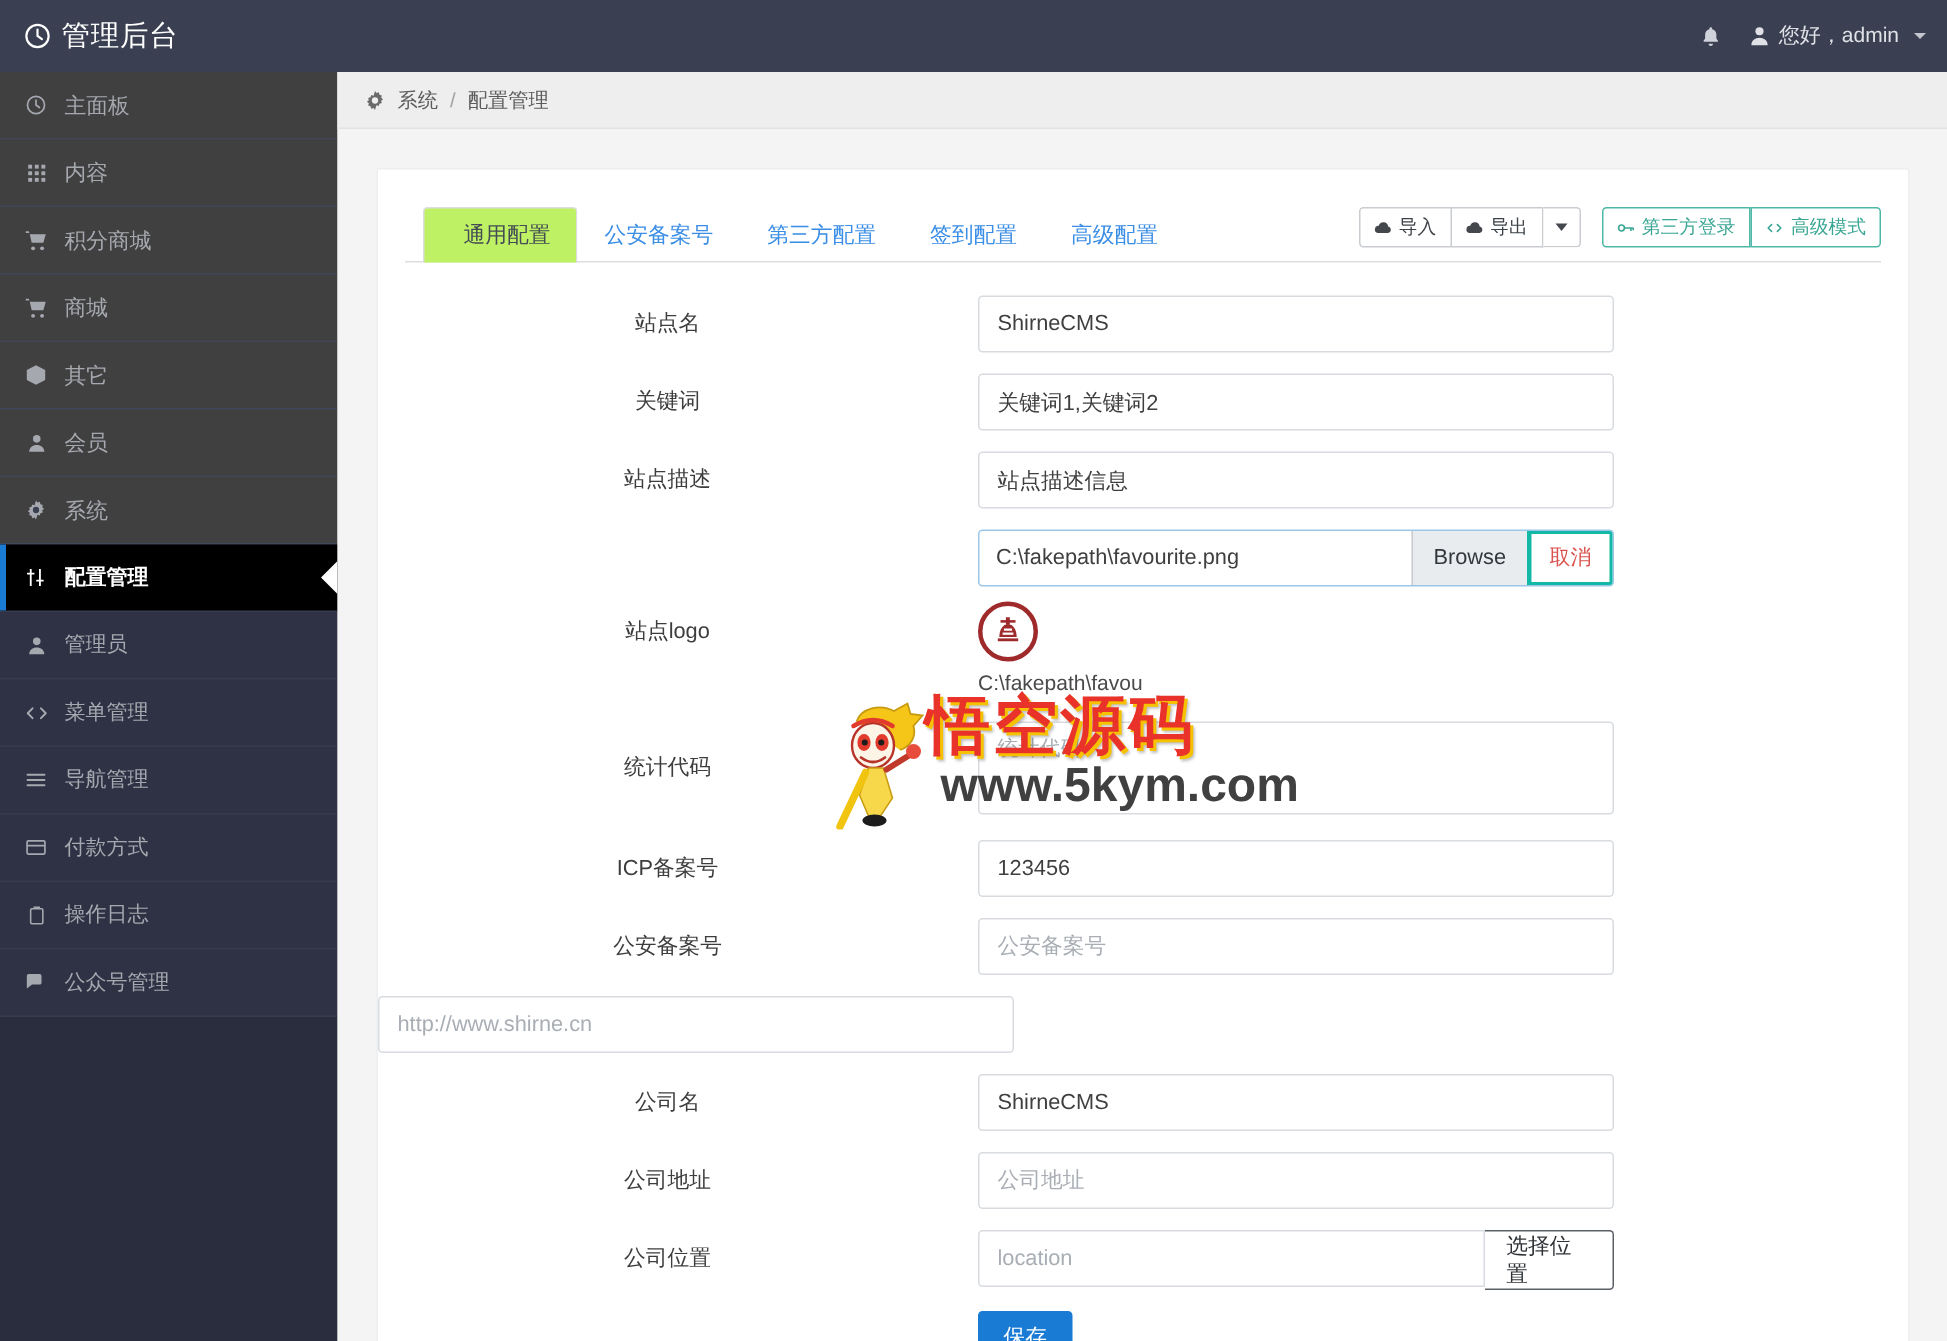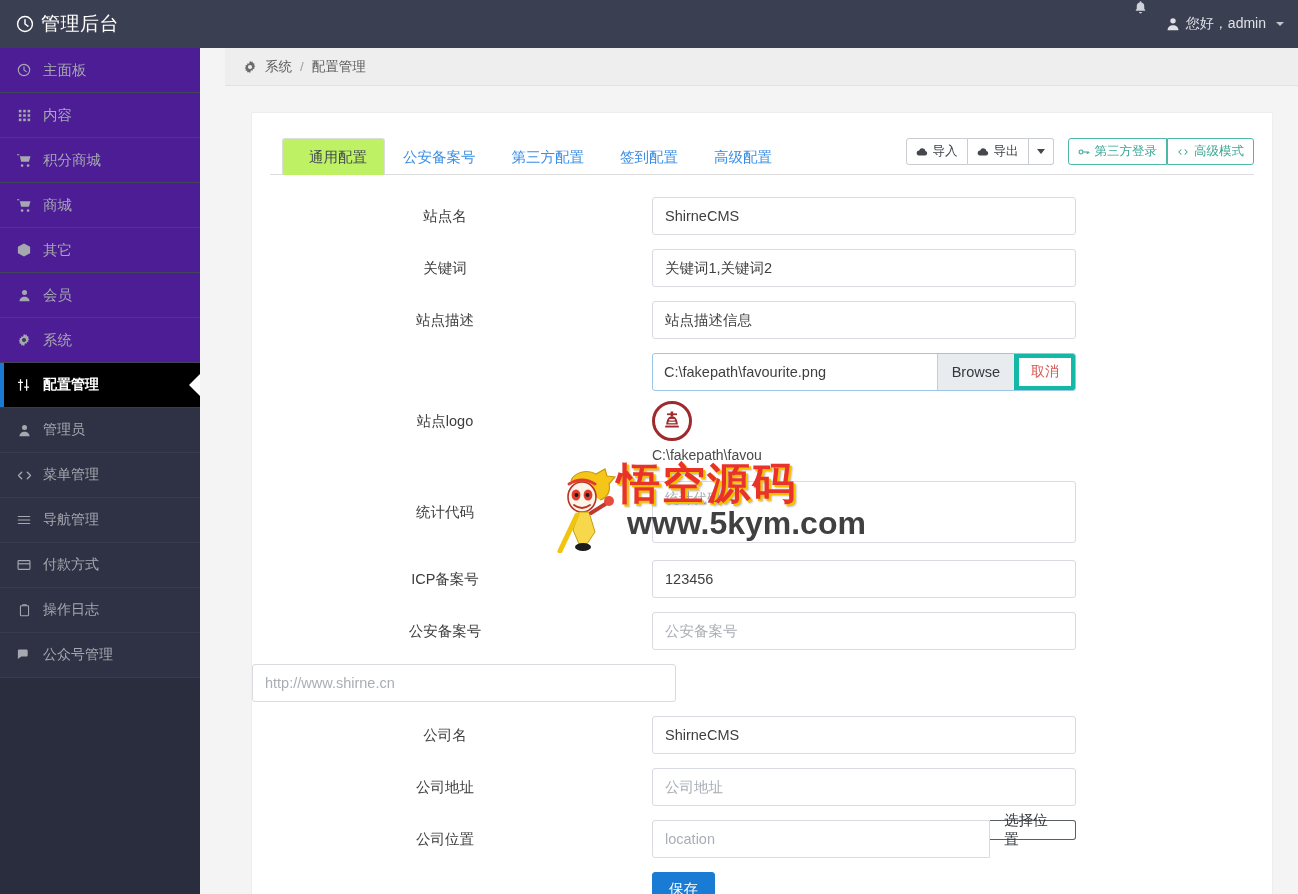--- a/index.html
+++ b/index.html
@@ -21,36 +21,36 @@
     z-index: 30;
   }
   .brand {
     position: absolute; left: 16px; top: 0; height: 48px;
     display: flex; align-items: center; gap: 7px;
     color: #ffffff; font-size: 19px; letter-spacing: .5px;
   }
   .brand-icon { display: inline-flex; width: 18px; height: 18px; }
   .topbar-right {
     position: absolute; right: 14px; top: 0; height: 48px;
-    display: flex; gap: 18px;
+    display: flex; align-items: center; gap: 18px;
     color: #cfd2da; font-size: 14px;
   }
   .bell { display: inline-flex; width: 15px; height: 15px; color: #cfd2da; cursor: pointer; }
   .user-menu { display: flex; align-items: center; gap: 6px; cursor: pointer; color: #dfe1e6; }
   .user-ico { display: inline-flex; width: 14px; height: 14px; }
   .caret-dn {
     width: 0; height: 0; margin-left: 4px;
     border-left: 4px solid transparent; border-right: 4px solid transparent;
     border-top: 4px solid #c3c6ce;
   }
 
   
   .sidebar {
-    position: absolute; left: 0; top: 48px; width: 200px; height: 846px;
-    background: #4c1d95;
+    position: absolute; left: 0; top: 48px; width: 225px; height: 846px;
+    background: #404040;
     overflow: hidden;
   }
   .nav-item {
     position: relative;
     display: flex; align-items: center;
     height: 45px; padding-left: 14px;
     color: #a6a8b0; font-size: 14.5px;
     cursor: pointer;
     border-bottom: 1px solid #41465a;
   }
@@ -197,42 +197,42 @@
     padding: 0 11px; font-size: 14.5px; color: #3f3f3f;
   }
   .file-browse {
     display: flex; align-items: center; padding: 0 14px;
     background: #e9ecef; color: #33383d; font-size: 14.5px;
     border-left: 1px solid #c9ccd0; cursor: pointer;
   }
   .file-cancel {
     display: flex; align-items: center; padding: 0 12px;
     background: #ffffff; color: #d9534f; font-size: 14px;
-    border: 5px solid #14b8a6; border-radius: 0 3px 3px 0;
+    border: 3px solid #14b8a6; border-radius: 0 3px 3px 0;
     margin: -1px -1px -1px 0; cursor: pointer;
   }
 
   
   .logo-block { width: 424px; }
   .logo-mark {
     width: 40px; height: 40px; border-radius: 50%;
     border: 3px solid #9e2a2b; background: #ffffff;
     display: flex; align-items: center; justify-content: center;
     margin-top: 2px;
   }
   .logo-name {
     margin-top: 6px; font-size: 14px; color: #4a4a4a;
     white-space: nowrap;
   }
 
   .inp-group { display: flex; width: 424px; }
   .inp-group .inp { border-radius: 3px 0 0 3px; width: 345px; }
   .ig-btn {
     display: flex; align-items: center; padding: 0 14px;
-    height: 20px; border: 1px solid #5a5f66; border-left: none;
+    height: 40px; border: 1px solid #5a5f66; border-left: none;
     border-radius: 0 3px 3px 0; background: #fff;
     font-size: 14.5px; color: #2f3337; cursor: pointer;
   }
 
   .save-btn {
     height: 34px; padding: 0 16px;
     background: #1a7bd4; border: 1px solid #1a7bd4; border-radius: 3px;
     color: #ffffff; font-size: 14.5px; cursor: pointer;
     font-family: "Liberation Sans", "DejaVu Sans", sans-serif;
   }

